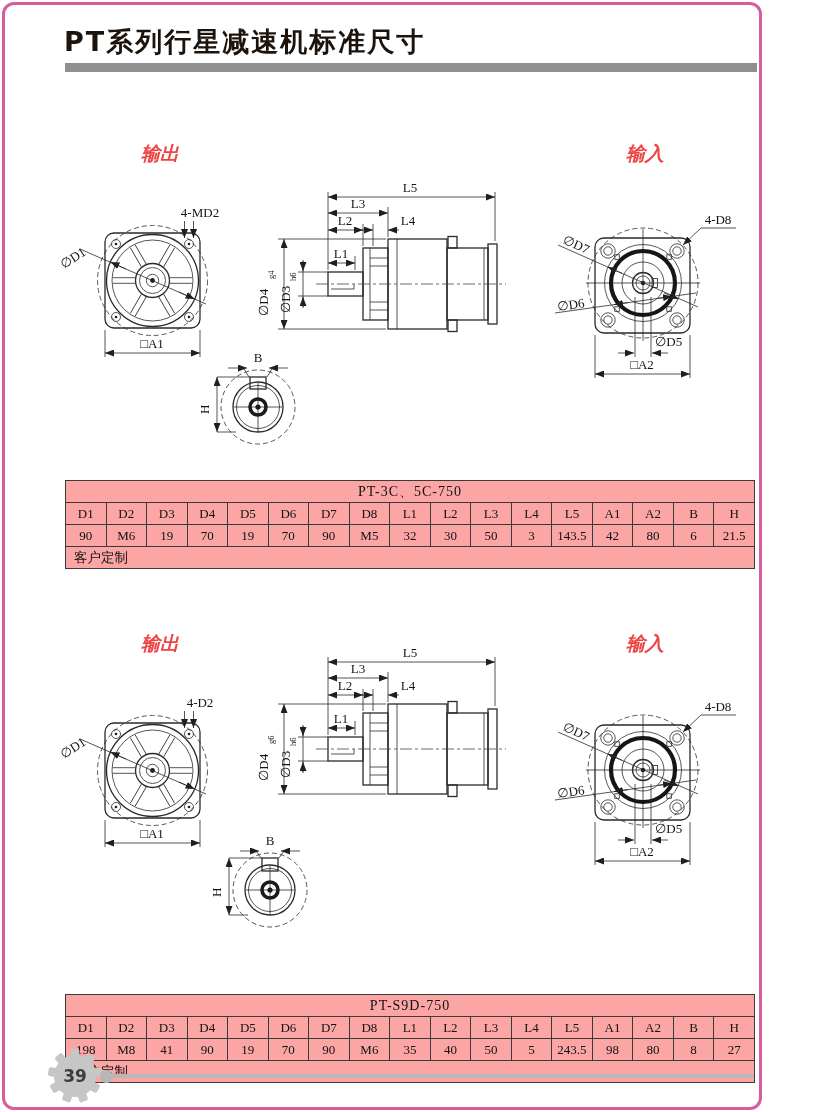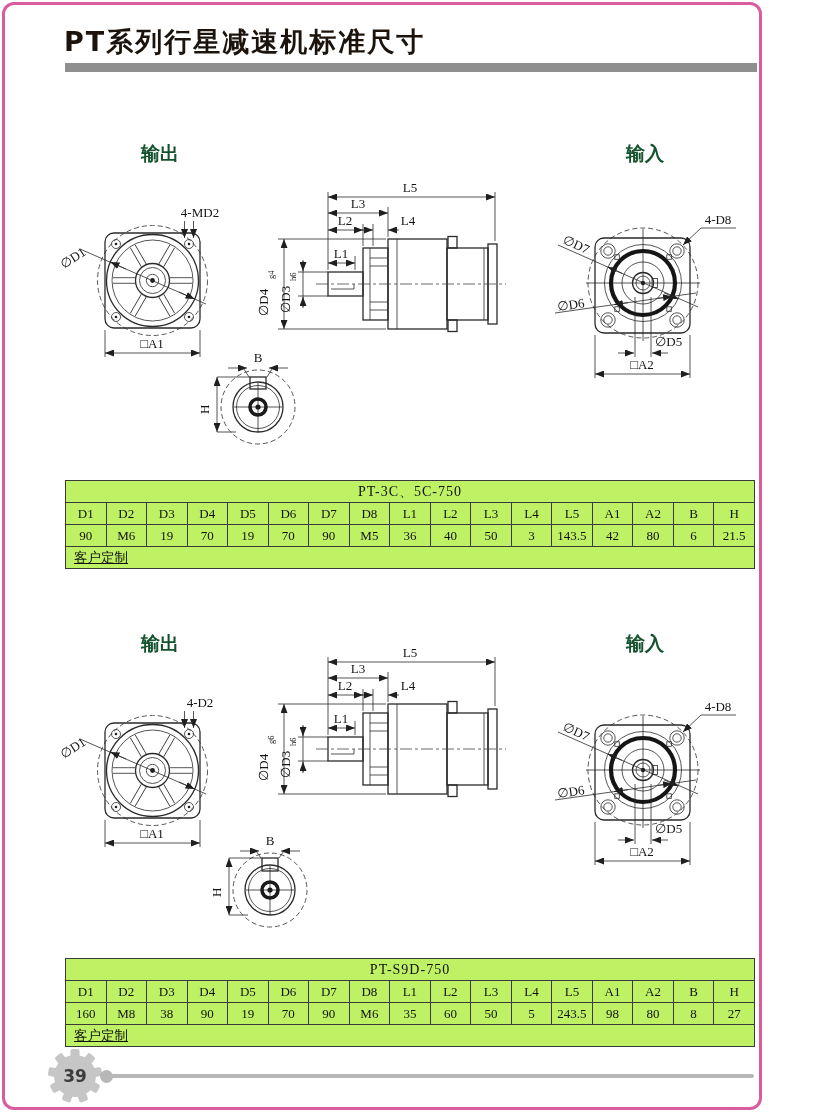--- a/index.html
+++ b/index.html
@@ -5,35 +5,35 @@
   html,body{margin:0;padding:0;background:#ffffff;}
   .page{position:relative;width:764px;height:1112px;background:#ffffff;overflow:hidden;
         font-family:"Liberation Serif", serif;color:#1a1a1a;}
   .frame{position:absolute;left:2px;top:2px;right:2px;bottom:2px;border:3px solid #d95c9e;
          border-radius:12px;pointer-events:none;}
   .abs{position:absolute;}
   .doc-title{position:absolute;left:64px;top:24px;font-family:"DejaVu Sans", sans-serif;
              font-size:27px;font-weight:bold;color:#1c140c;letter-spacing:2px;}
   .title-bar{position:absolute;left:65px;top:63px;width:692px;height:9px;background:#8f8f8f;}
   .view-label{position:absolute;width:90px;text-align:center;font-family:"DejaVu Sans", sans-serif;
-              font-size:19px;font-weight:bold;color:#14532d;}
+              font-size:19px;font-weight:bold;color:#ef4444;font-style:italic;}
   
   .ol{fill:none;stroke:#2a2a2a;stroke-width:1.3;}
   .tl{fill:none;stroke:#2a2a2a;stroke-width:0.8;}
   .dash{fill:none;stroke:#444;stroke-width:0.9;stroke-dasharray:5 3;}
   .cl{fill:none;stroke:#444;stroke-width:0.8;stroke-dasharray:12 3 3 3;}
   text.dim{font-family:"Liberation Serif", serif;font-size:13px;fill:#141414;}
   text.dimsub{font-family:"Liberation Serif", serif;font-size:8.5px;fill:#141414;}
   
   table.spec{position:absolute;left:65px;width:690px;border-collapse:collapse;table-layout:fixed;
-             font-family:"Liberation Serif", serif;font-size:13px;color:#111;background:#bef264;}
+             font-family:"Liberation Serif", serif;font-size:13px;color:#111;background:#fca5a5;}
   table.spec td{border:1px solid #3a3a3a;height:21px;text-align:center;padding:0;overflow:hidden;}
   table.spec td.ttl{font-size:14px;letter-spacing:1px;}
   table.spec td.foot{text-align:left;padding-left:8px;font-family:"DejaVu Sans", sans-serif;
-                     font-size:13.5px;text-decoration:underline;}
+                     font-size:13.5px;}
   
   .pgline{position:absolute;left:104px;top:1074px;width:650px;height:4px;background:#b7b7b7;border-radius:3px;}
   .pgdot{position:absolute;left:100px;top:1069.5px;width:13px;height:13px;border-radius:50%;background:#b7b7b7;}
   .gear-num{font-family:"DejaVu Sans", sans-serif;font-size:17px;font-weight:bold;fill:#3c3c3c;}
 </style>
 </head>
 <body>
 
 <div class="page">
   <div class="frame"></div>
@@ -243,22 +243,22 @@
     </tr>
     <tr>
       <td>90</td>
           <td>M6</td>
       <td>19</td>
           <td>70</td>
       <td>19</td>
           <td>70</td>
       <td>90</td>
           <td>M5</td>
-      <td>36</td>
-          <td>40</td>
+      <td>32</td>
+          <td>30</td>
       <td>50</td>
           <td>3</td>
       <td>143.5</td>
           <td>42</td>
       <td>80</td>
           <td>6</td>
       <td>21.5</td>
     </tr>
     <tr>
           <td class="foot" colspan="17">客户定制</td>
@@ -424,21 +424,21 @@
       <line class="tl" x1="101" y1="112" x2="101" y2="172"></line>
     <line class="tl" x1="68" y1="168" x2="84" y2="168" marker-end="url(#mE)"></line>
     <line class="tl" x1="102" y1="168" x2="118" y2="168" marker-start="url(#mS)"></line>
     <text class="dim" x="105" y="161">∅D5</text>
     <line class="tl" x1="45" y1="150" x2="45" y2="193"></line>
       <line class="tl" x1="140" y1="150" x2="140" y2="193"></line>
     <line class="tl" x1="45" y1="189" x2="140" y2="189" marker-start="url(#mS)" marker-end="url(#mE)"></line>
     <text class="dim" x="92" y="184" text-anchor="middle">□A2</text>
   </svg>
 
-  <table class="spec" style="top:958px">
+  <table class="spec" style="top:994px">
     <tbody>
         <tr>
           <td class="ttl" colspan="17">PT-S9D-750</td>
         </tr>
     <tr>
       <td>D1</td>
           <td>D2</td>
       <td>D3</td>
           <td>D4</td>
       <td>D5</td>
@@ -449,30 +449,30 @@
           <td>L2</td>
       <td>L3</td>
           <td>L4</td>
       <td>L5</td>
           <td>A1</td>
       <td>A2</td>
           <td>B</td>
       <td>H</td>
     </tr>
     <tr>
-      <td>160</td>
+      <td>198</td>
           <td>M8</td>
-      <td>38</td>
+      <td>41</td>
           <td>90</td>
       <td>19</td>
           <td>70</td>
       <td>90</td>
           <td>M6</td>
       <td>35</td>
-          <td>60</td>
+          <td>40</td>
       <td>50</td>
           <td>5</td>
       <td>243.5</td>
           <td>98</td>
       <td>80</td>
           <td>8</td>
       <td>27</td>
     </tr>
     <tr>
           <td class="foot" colspan="17">客户定制</td>

